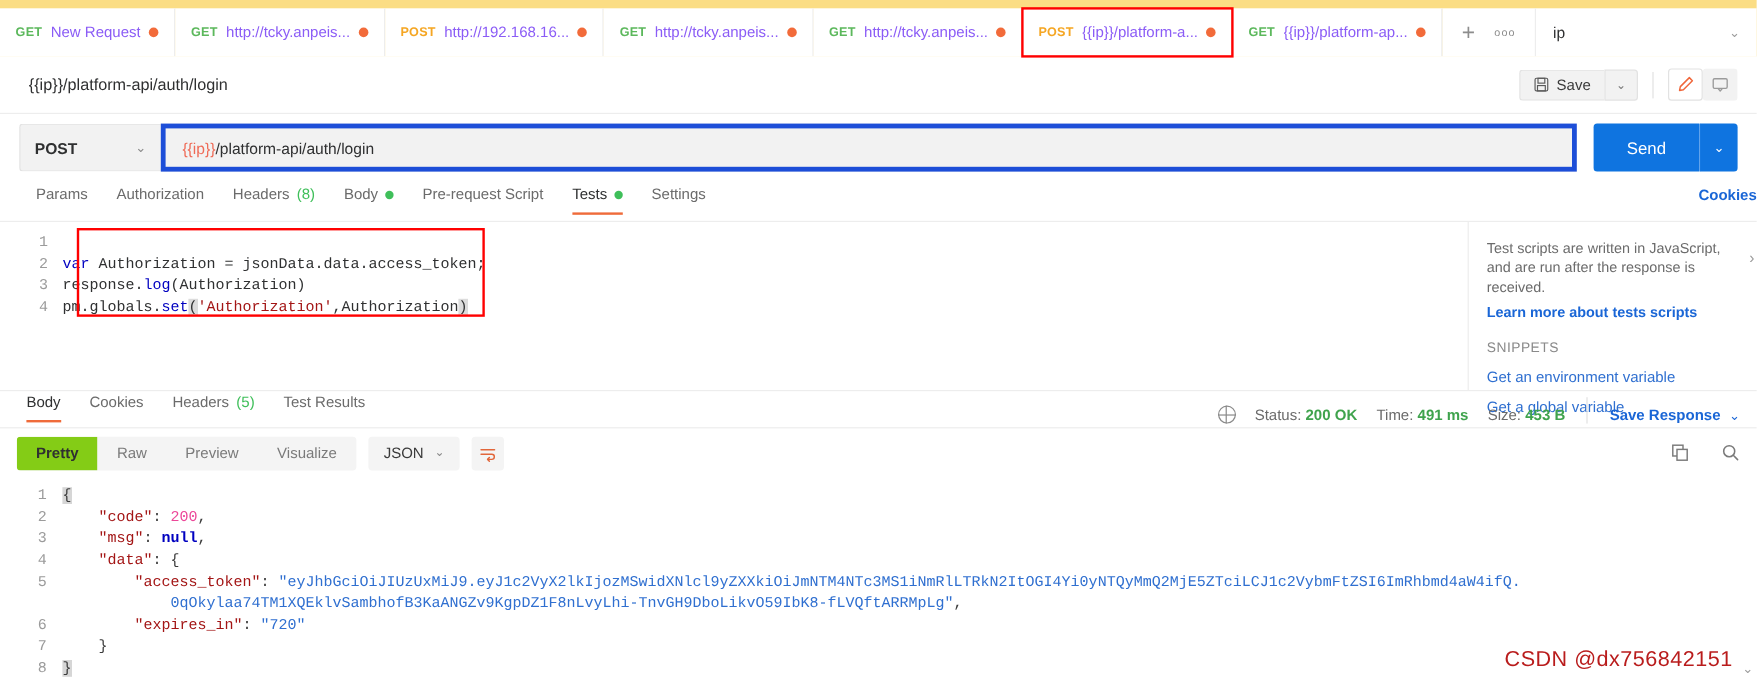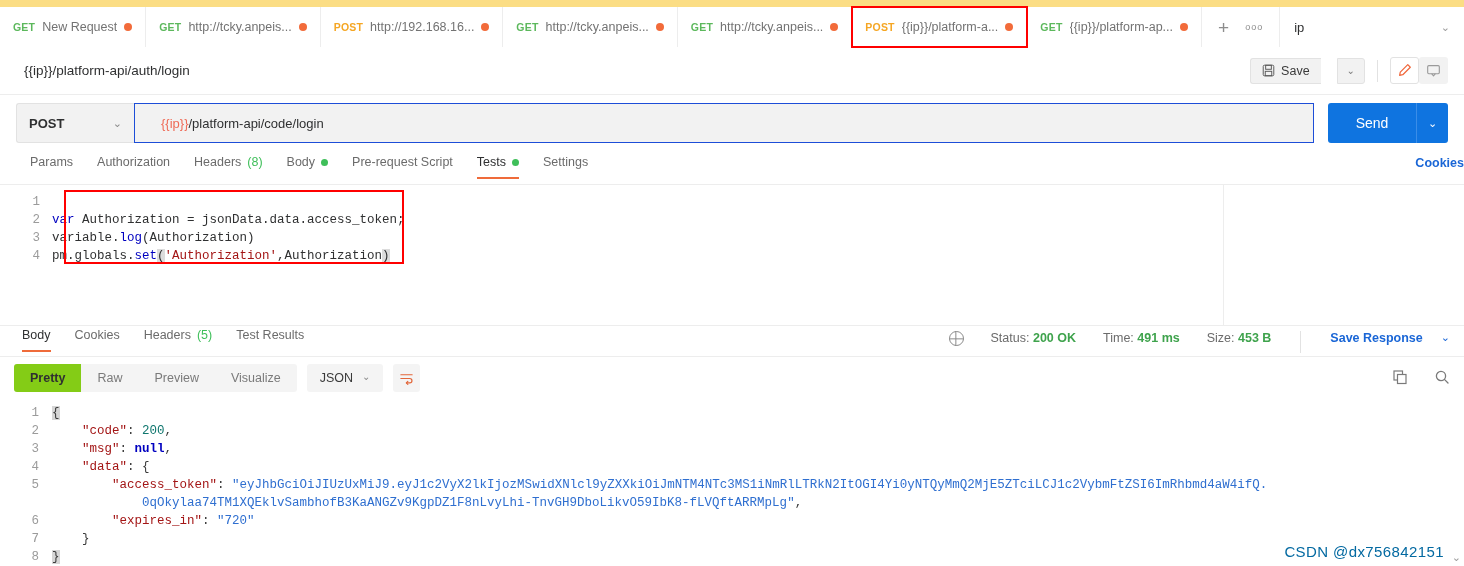--- a/index.html
+++ b/index.html
@@ -36,21 +36,21 @@
     cursor: pointer;
   }
   .tab .method {
     font-size: 10.5px;
     font-weight: 600;
     letter-spacing: .2px;
   }
   .m-get { color: #5cb85c; }
   .m-post { color: #f5a623; }
   .tab .tname {
-    font-size: 12.5px; color: #737373;
+    font-size: 12.5px; color: #8b5cf6;
     max-width: 128px; overflow: hidden; text-overflow: ellipsis; text-align: center;
   }
   .dot {
     width: 8px; height: 8px; border-radius: 50%;
     background: #f26b3a; display: inline-block; flex: none;
   }
   .tab.active { background: #ffffff; }
   .tab.highlighted { outline: 2px solid #ff0000; outline-offset: -1px; z-index: 5; }
 
   .tab-actions {
@@ -72,21 +72,21 @@
   
   .title-row {
     position: absolute; top: 47px; left: 0; width: 1464px; height: 48px;
     background: #ffffff;
     border-bottom: 1px solid #ededed;
     display: flex; align-items: center; justify-content: space-between;
     padding: 0 16px 0 24px;
   }
   .req-title { font-size: 13.5px; color: #2f3031; }
   .title-right { display: flex; align-items: center; gap: 0; }
-  .save-group { display: flex; align-items: stretch; gap: 16px; }
+  .save-group { display: flex; align-items: stretch; }
   .save-btn {
     display: flex; align-items: center; gap: 6px;
     background: #f2f2f2; border: 1px solid #e2e2e2;
     border-right: none;
     border-radius: 3px 0 0 3px;
     padding: 5px 11px; font-size: 12.5px; color: #3a3a3a;
     cursor: pointer; font-weight: 500;
   }
   .save-caret {
     background: #f2f2f2; border: 1px solid #e2e2e2;
@@ -113,23 +113,23 @@
     border: 1px solid #e2e2e2; border-right: none;
     border-radius: 3px 0 0 3px;
     display: flex; align-items: center; justify-content: space-between;
     padding: 0 12px;
     font-size: 13px; color: #2f3031; font-weight: 600;
     cursor: pointer;
   }
   .method-box .mcaret { color: #8a8a8a; font-weight: 400; font-size: 11px; }
   .url-box {
     flex: 1; background: #f2f2f2;
-    border: 1px solid #1d4ed8;
+    border: 4px solid #1d4ed8;
     display: flex; align-items: center;
-    padding: 0 26px; font-size: 13px;
+    padding: 0 14px; font-size: 13px;
     cursor: text;
   }
   .var { color: #ef6b57; }
   .send-btn {
     width: 88px; background: #0f74e0;
     display: flex; align-items: center; justify-content: center;
     color: #ffffff; font-size: 14px; font-weight: 400;
     border-radius: 3px 0 0 3px;
     margin-left: 14px; cursor: pointer;
   }
@@ -211,21 +211,21 @@
 
   
   .resp-tabs {
     position: absolute; top: 325px; left: 0; width: 1464px; height: 32px;
     border-top: 1px solid #ededed;
     border-bottom: 1px solid #ededed;
     display: flex; align-items: flex-start; padding-left: 10px;
   }
   .resp-right {
     position: absolute; right: 14px; top: 5px;
-    display: flex; align-items: flex-start; gap: 27px;
+    display: flex; align-items: flex-end; gap: 16px;
     font-size: 12.5px; color: #6b6b6b;
   }
   .meta-val { color: #3fa34d; font-weight: 600; }
   .globe {
     width: 15px; height: 15px; border: 1.3px solid #8a8a8a; border-radius: 50%;
     position: relative;
   }
   .globe::before {
     content: ""; position: absolute; left: 50%; top: -1px; width: 1.3px; height: 15px;
     background: #8a8a8a; transform: translateX(-50%);
@@ -270,28 +270,28 @@
     font-family: "Liberation Mono", "DejaVu Sans Mono", monospace;
     font-size: 12.5px; line-height: 18px;
   }
   .jline { display: flex; height: 18px; }
   .jgut {
     width: 52px; text-align: right; padding-right: 13px;
     color: #9b9b9b; flex: none; user-select: none;
   }
   .jtext { white-space: pre; }
   .jkey { color: #a31515; }
-  .jnum { color: #0f766e; text-align: center; }
+  .jnum { color: #ec4899; text-align: center; }
   .jnull { color: #0000c0; font-weight: bold; }
   .jstr { color: #2f6fd0; }
   .jpunc { color: #3a3a3a; }
   .jbrace-hl { background: #d6d6d6; }
   .watermark {
     position: absolute; right: 12px; bottom: 6px;
-    font-size: 15px; color: #0369a1; letter-spacing: .4px;
+    font-size: 18px; color: #b91c1c; letter-spacing: .4px;
     user-select: none;
   }
   .scroll-caret {
     position: absolute; right: 3px; bottom: 2px; color: #9b9b9b; font-size: 11px;
   }
 </style>
 </head>
 <body>
 
 <div id="app">
@@ -382,21 +382,21 @@
     </div>
   </div>
 
   <div class="url-row">
     <div class="method-box">
       <span>POST</span>
       <span class="mcaret">⌄</span>
     </div>
     <div class="url-box">
       <span class="var">{{ip}}</span>
-        <span>/platform-api/code/login</span>
+        <span>/platform-api/auth/login</span>
     </div>
     <div class="send-btn">Send</div>
     <div class="send-caret">⌄</div>
   </div>
 
   <div class="subtabs">
     <div class="subtab">
       <span>Params</span>
     </div>
     <div class="subtab">
@@ -430,33 +430,41 @@
         <span class="gut">1</span>
       </div>
 
       <div class="cline">
         <span class="gut">2</span>
         <span class="ctext"><span class="kw">var</span><span> Authorization = jsonData.data.access_token;</span></span>
       </div>
 
       <div class="cline">
         <span class="gut">3</span>
-        <span class="ctext"><span>variable.</span><span class="fn">log</span><span>(Authorization)</span></span>
+        <span class="ctext"><span>response.</span><span class="fn">log</span><span>(Authorization)</span></span>
       </div>
 
       <div class="cline">
         <span class="gut">4</span>
         <span class="ctext"><span>pm.globals.</span><span class="fn">set</span><span class="bracket-hl">(</span><span class="str">'Authorization'</span><span>,Authorization</span><span class="bracket-hl">)</span></span>
       </div>
 
     </div>
 
   </div>
   <div class="code-box-highlight"></div>
 
+  <div class="help-pane">
+    <div class="help-text">Test scripts are written in JavaScript, and are run after the response is received.</div>
+    <a class="help-link">Learn more about tests scripts</a>
+    <div class="snip-label">SNIPPETS</div>
+    <a class="snip">Get an environment variable</a>
+    <a class="snip">Get a global variable</a>
+    <div class="pane-caret">›</div>
+  </div>
 
   <div class="resp-tabs">
     <div class="subtab active">
       <span>Body</span>
     </div>
     <div class="subtab">
       <span>Cookies</span>
     </div>
     <div class="subtab">
       <span>Headers</span>

